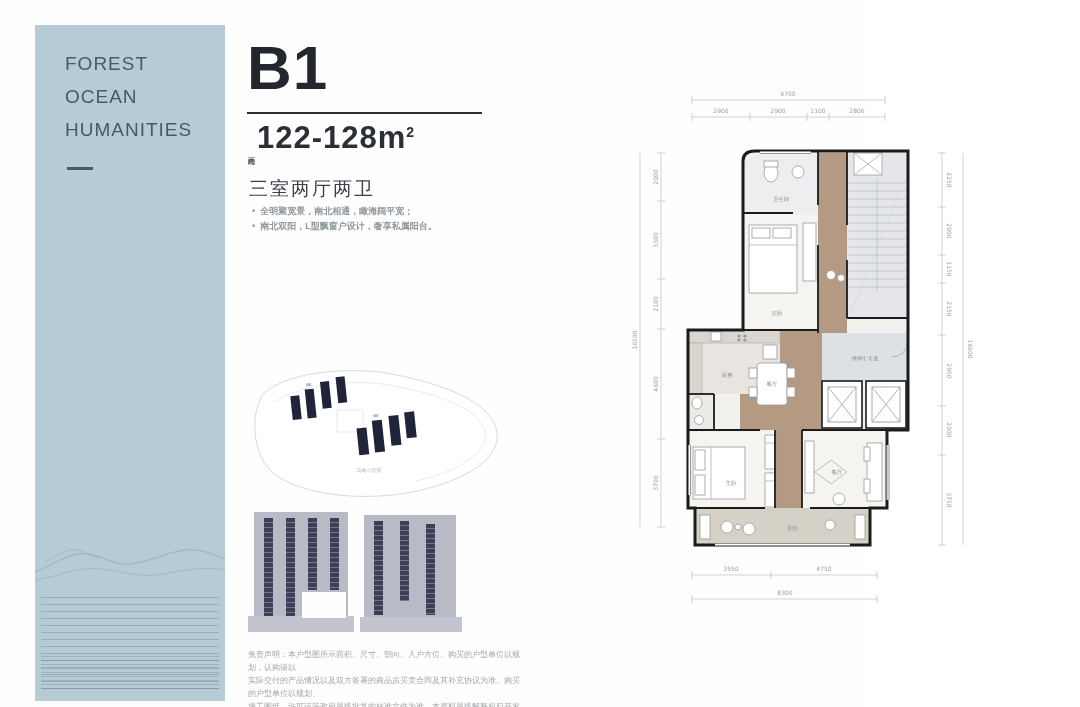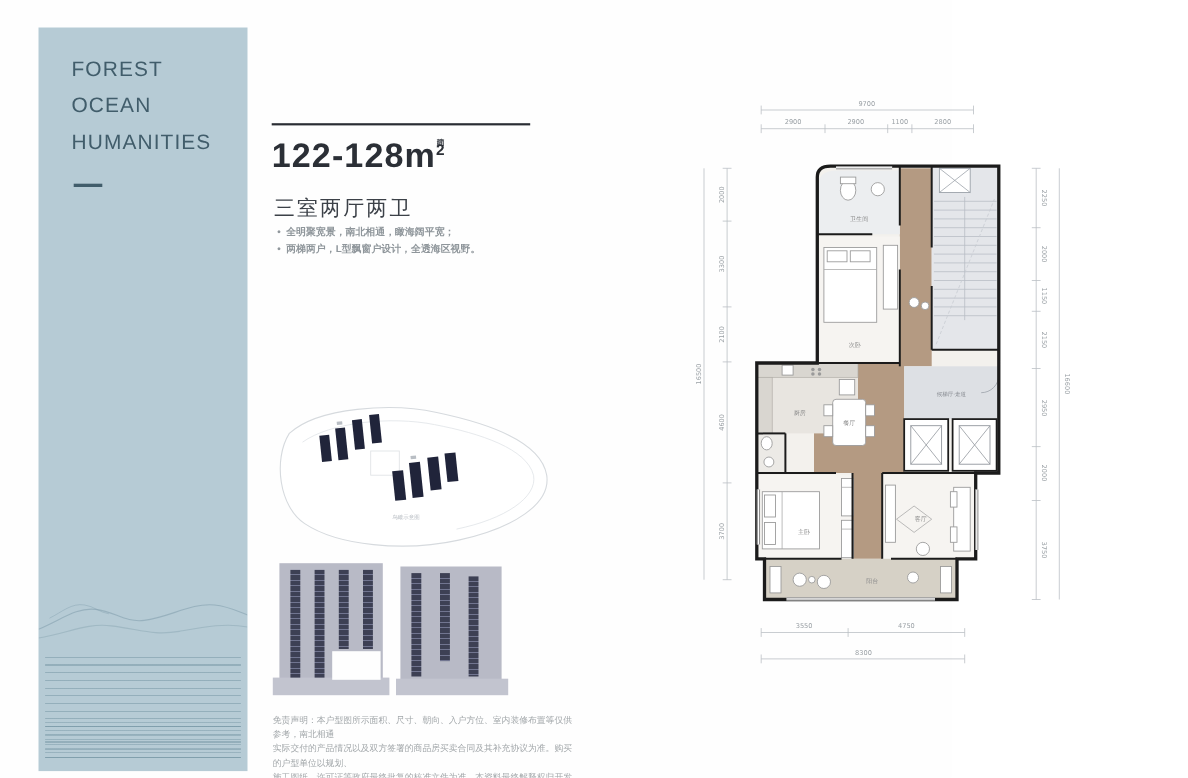--- a/index.html
+++ b/index.html
@@ -16,21 +16,21 @@
   .mountains { position:absolute; left:0; bottom:112px; width:190px; height:75px; }
   .waterlines { position:absolute; left:6px; right:6px; bottom:10px; height:100px;
      background:repeating-linear-gradient(180deg, rgba(0,0,0,0) 0 6px, rgba(84,122,138,.35) 6px 7px); }
   .waterlines2 { position:absolute; left:6px; right:6px; bottom:10px; height:38px;
      background:repeating-linear-gradient(180deg, rgba(0,0,0,0) 0 3px, rgba(84,122,138,.30) 3px 4px); }
 
   
   .unit-name { position:absolute; left:247px; top:32px; font-size:62px; font-weight:bold;
                color:#23262d; letter-spacing:1px; }
   .title-rule { position:absolute; left:247px; top:112px; width:235px; height:2px; background:#2a2d34; }
-  .area-row { position:absolute; left:247px; top:120px; display:flex; align-items:flex-end;flex-direction:column; }
+  .area-row { position:absolute; left:247px; top:120px; display:flex; align-items:flex-end; }
   .area-prefix { writing-mode:vertical-rl; text-orientation:upright; font-size:7px;
                  color:#4a4e55; line-height:8px; margin-right:2px; padding-bottom:4px; }
   .area-main { font-size:31px; font-weight:bold; color:#2b2f36; letter-spacing:1px; }
   .area-sup { font-size:14px; font-weight:bold; color:#2b2f36; vertical-align:super; }
   .layout-type { position:absolute; left:249px; top:156px; font-size:19px; color:#3c4148; letter-spacing:2px;margin-top:20px; }
 
   .features { position:absolute; left:252px; top:204px; width:260px;font-weight:bold; }
   .features li { list-style:none; font-size:9px; color:#8f969b; line-height:15px; }
   .features li::before { content:"•"; margin-right:5px; color:#8f969b; }
 
@@ -73,31 +73,32 @@
     <div class="sidebar-dash"></div>
     <svg class="mountains" viewBox="0 0 190 75">
       <path d="M0,58 C20,50 34,38 52,40 C70,42 78,52 96,50 C120,47 138,34 160,36 C172,37 182,42 190,45" fill="none" stroke="#7f9dab" stroke-width="1" opacity=".55"></path>
       <path d="M0,66 C26,62 44,52 66,55 C92,58 104,64 128,60 C150,56 170,52 190,56" fill="none" stroke="#7f9dab" stroke-width="1" opacity=".4"></path>
       <path d="M10,48 C22,42 30,34 42,36 C50,37 56,43 64,44" fill="none" stroke="#7f9dab" stroke-width=".8" opacity=".45"></path>
     </svg>
     <div class="waterlines"></div>
     <div class="waterlines2"></div>
   </div>
 
+  <div class="unit-name">B1</div>
   <div class="title-rule"></div>
 
   <div class="area-row">
     <span class="area-prefix">建面约</span>
     <span class="area-main"><span>122-128m</span><span class="area-sup">2</span></span>
   </div>
   <div class="layout-type">三室两厅两卫</div>
 
   <ul class="features">
     <li>全明聚宽景，南北相通，瞰海阔平宽；</li>
-    <li>两梯两户，L型飘窗户设计，全透海区视野。</li>
+    <li>南北双阳，L型飘窗户设计，奢享私属阳台。</li>
   </ul>
 
   <svg class="siteplan" viewBox="0 0 262 152">
     <path d="M18,32 C44,8 112,4 152,13 C200,23 247,40 252,70 C256,96 222,118 172,129 C122,140 62,134 32,114 C9,99 3,56 18,32 Z" fill="#ffffff" stroke="#d6dade" stroke-width="1"></path>
     <path d="M30,40 C55,22 110,16 150,24 C192,32 234,46 240,70 C244,90 214,110 170,119" fill="none" stroke="#e3e6e9" stroke-width=".8"></path>
     <rect x="92" y="48" width="26" height="22" fill="none" stroke="#e0e3e6" stroke-width=".8"></rect>
     <g transform="rotate(-6 66 40)">
       <rect x="46" y="32" width="9" height="24" fill="#20243a"></rect>
       <rect x="61" y="27" width="9" height="29" fill="#20243a"></rect>
       <rect x="77" y="21" width="9" height="27" fill="#20243a"></rect>
@@ -123,21 +124,21 @@
     <div class="stripe" style="left:58px; top:10px; height:72px;"></div>
     <div class="stripe" style="left:80px; top:10px; height:72px;"></div>
     <div class="blockB"></div>
     <div class="plinthB"></div>
     <div class="stripe" style="left:124px; top:13px; height:94px;"></div>
     <div class="stripe" style="left:150px; top:13px; height:80px;"></div>
     <div class="stripe" style="left:176px; top:16px; height:91px;"></div>
   </div>
 
   <div class="disclaimer">
-    <div>免责声明：本户型图所示面积、尺寸、朝向、入户方位、室内装修布置等仅供参考，南北相通</div>
+    <div>免责声明：本户型图所示面积、尺寸、朝向、入户方位、购买的户型单位以规划，认购请以</div>
     <div>实际交付的产品情况以及双方签署的商品房买卖合同及其补充协议为准。购买的户型单位以规划、</div>
     <div>施工图纸、许可证等政府最终批复的核准文件为准，本资料最终解释权归开发商所有。</div>
   </div>
 
   <svg class="floorplan" viewBox="0 0 370 560">
 
     <g>
       <line x1="77" y1="25" x2="270" y2="25" class="dimline"></line>
       <line x1="77" y1="21" x2="77" y2="29" class="dimline"></line>
         <line x1="270" y1="21" x2="270" y2="29" class="dimline"></line>

